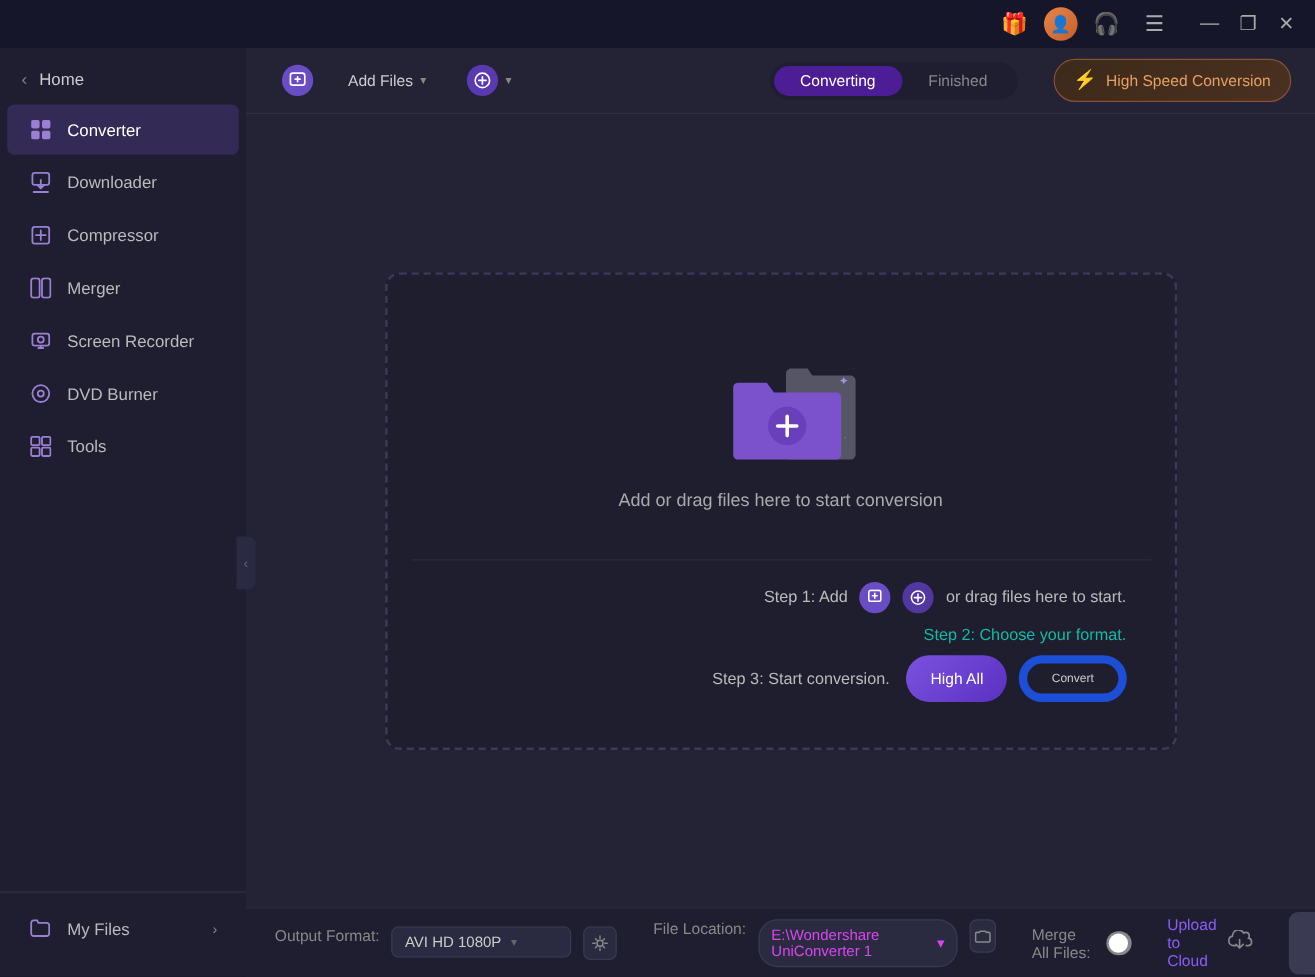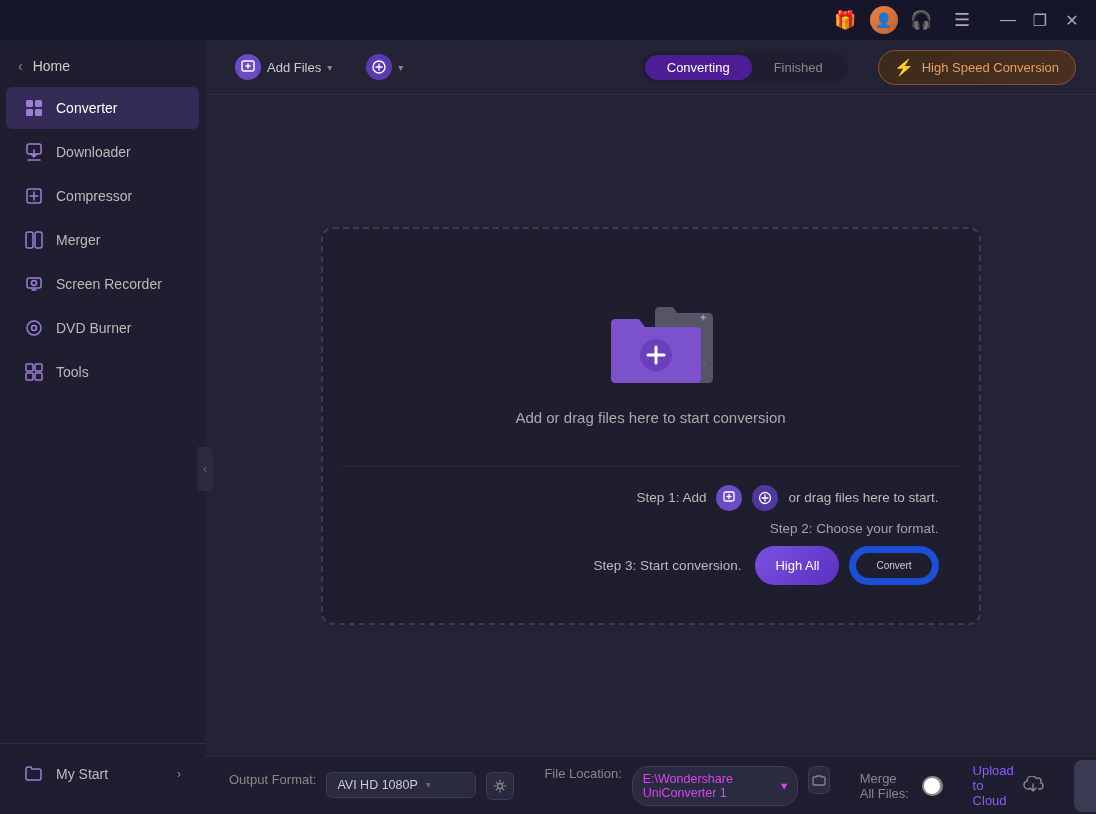--- a/index.html
+++ b/index.html
@@ -518,42 +518,42 @@
 
     <div class="sidebar-spacer"></div>
 
     <div class="sidebar-footer">
       <div class="my-files-item">
         <span class="icon">
           <svg width="18" height="18" viewBox="0 0 18 18" fill="none">
             <path d="M2 5 C2 4 3 3 4 3 L7 3 L8 5 L15 5 C16 5 17 6 17 7 L17 14 C17 15 16 16 15 16 L4 16 C3 16 2 15 2 14 Z" stroke="#9b7fd4" stroke-width="1.5" fill="none"></path>
           </svg>
         </span>
-        <span>My Start</span>
+        <span>My Files</span>
         <span class="my-files-chevron">›</span>
       </div>
     </div>
   </div>
 
   <div class="collapse-handle">
     <span>‹</span>
   </div>
 
   <div class="content">
 
     <div class="toolbar">
 
       <div class="toolbar-btn">
         <div class="btn-icon">
           <svg width="16" height="16" viewBox="0 0 16 16" fill="none">
             <rect x="2" y="2" width="12" height="10" rx="2" stroke="white" stroke-width="1.4" fill="none"></rect>
             <path d="M8 5 L8 9 M6 7 L10 7" stroke="white" stroke-width="1.4" stroke-linecap="round"></path>
           </svg>
         </div>
-        <span style="color:#ccc;font-size:13px;">Add Files</span>
+        <span style="color:#ccc;font-size:13px;margin-left:23px;">Add Files</span>
         <span class="chevron-down">▾</span>
       </div>
 
       <div class="toolbar-btn">
         <div class="btn-icon" style="background:#5a3ab0;">
           <svg width="16" height="16" viewBox="0 0 16 16" fill="none">
             <circle cx="8" cy="8" r="6" stroke="white" stroke-width="1.4" fill="none"></circle>
             <path d="M8 5 L8 11 M5 8 L11 8" stroke="white" stroke-width="1.4" stroke-linecap="round"></path>
           </svg>
         </div>
@@ -611,21 +611,21 @@
                 <svg width="14" height="14" viewBox="0 0 14 14" fill="none">
                   <circle cx="7" cy="7" r="5.5" stroke="white" stroke-width="1.3" fill="none"></circle>
                   <path d="M7 4 L7 10 M4 7 L10 7" stroke="white" stroke-width="1.3" stroke-linecap="round"></path>
                 </svg>
               </span>
             </span>
             <span style="color:#bbb;">or drag files here to start.</span>
           </div>
 
           <div class="step-row">
-            <span style="color:#a3a3a3;">Step 2: Choose your format.</span>
+            <span style="color:#14b8a6;">Step 2: Choose your format.</span>
           </div>
 
           <div class="step-row">
             <span style="color:#bbb;">Step 3: Start conversion.</span>
             <div class="step3-buttons">
               <button class="btn-start-all">High All</button>
               <button class="btn-convert">Convert</button>
             </div>
           </div>
         </div>

